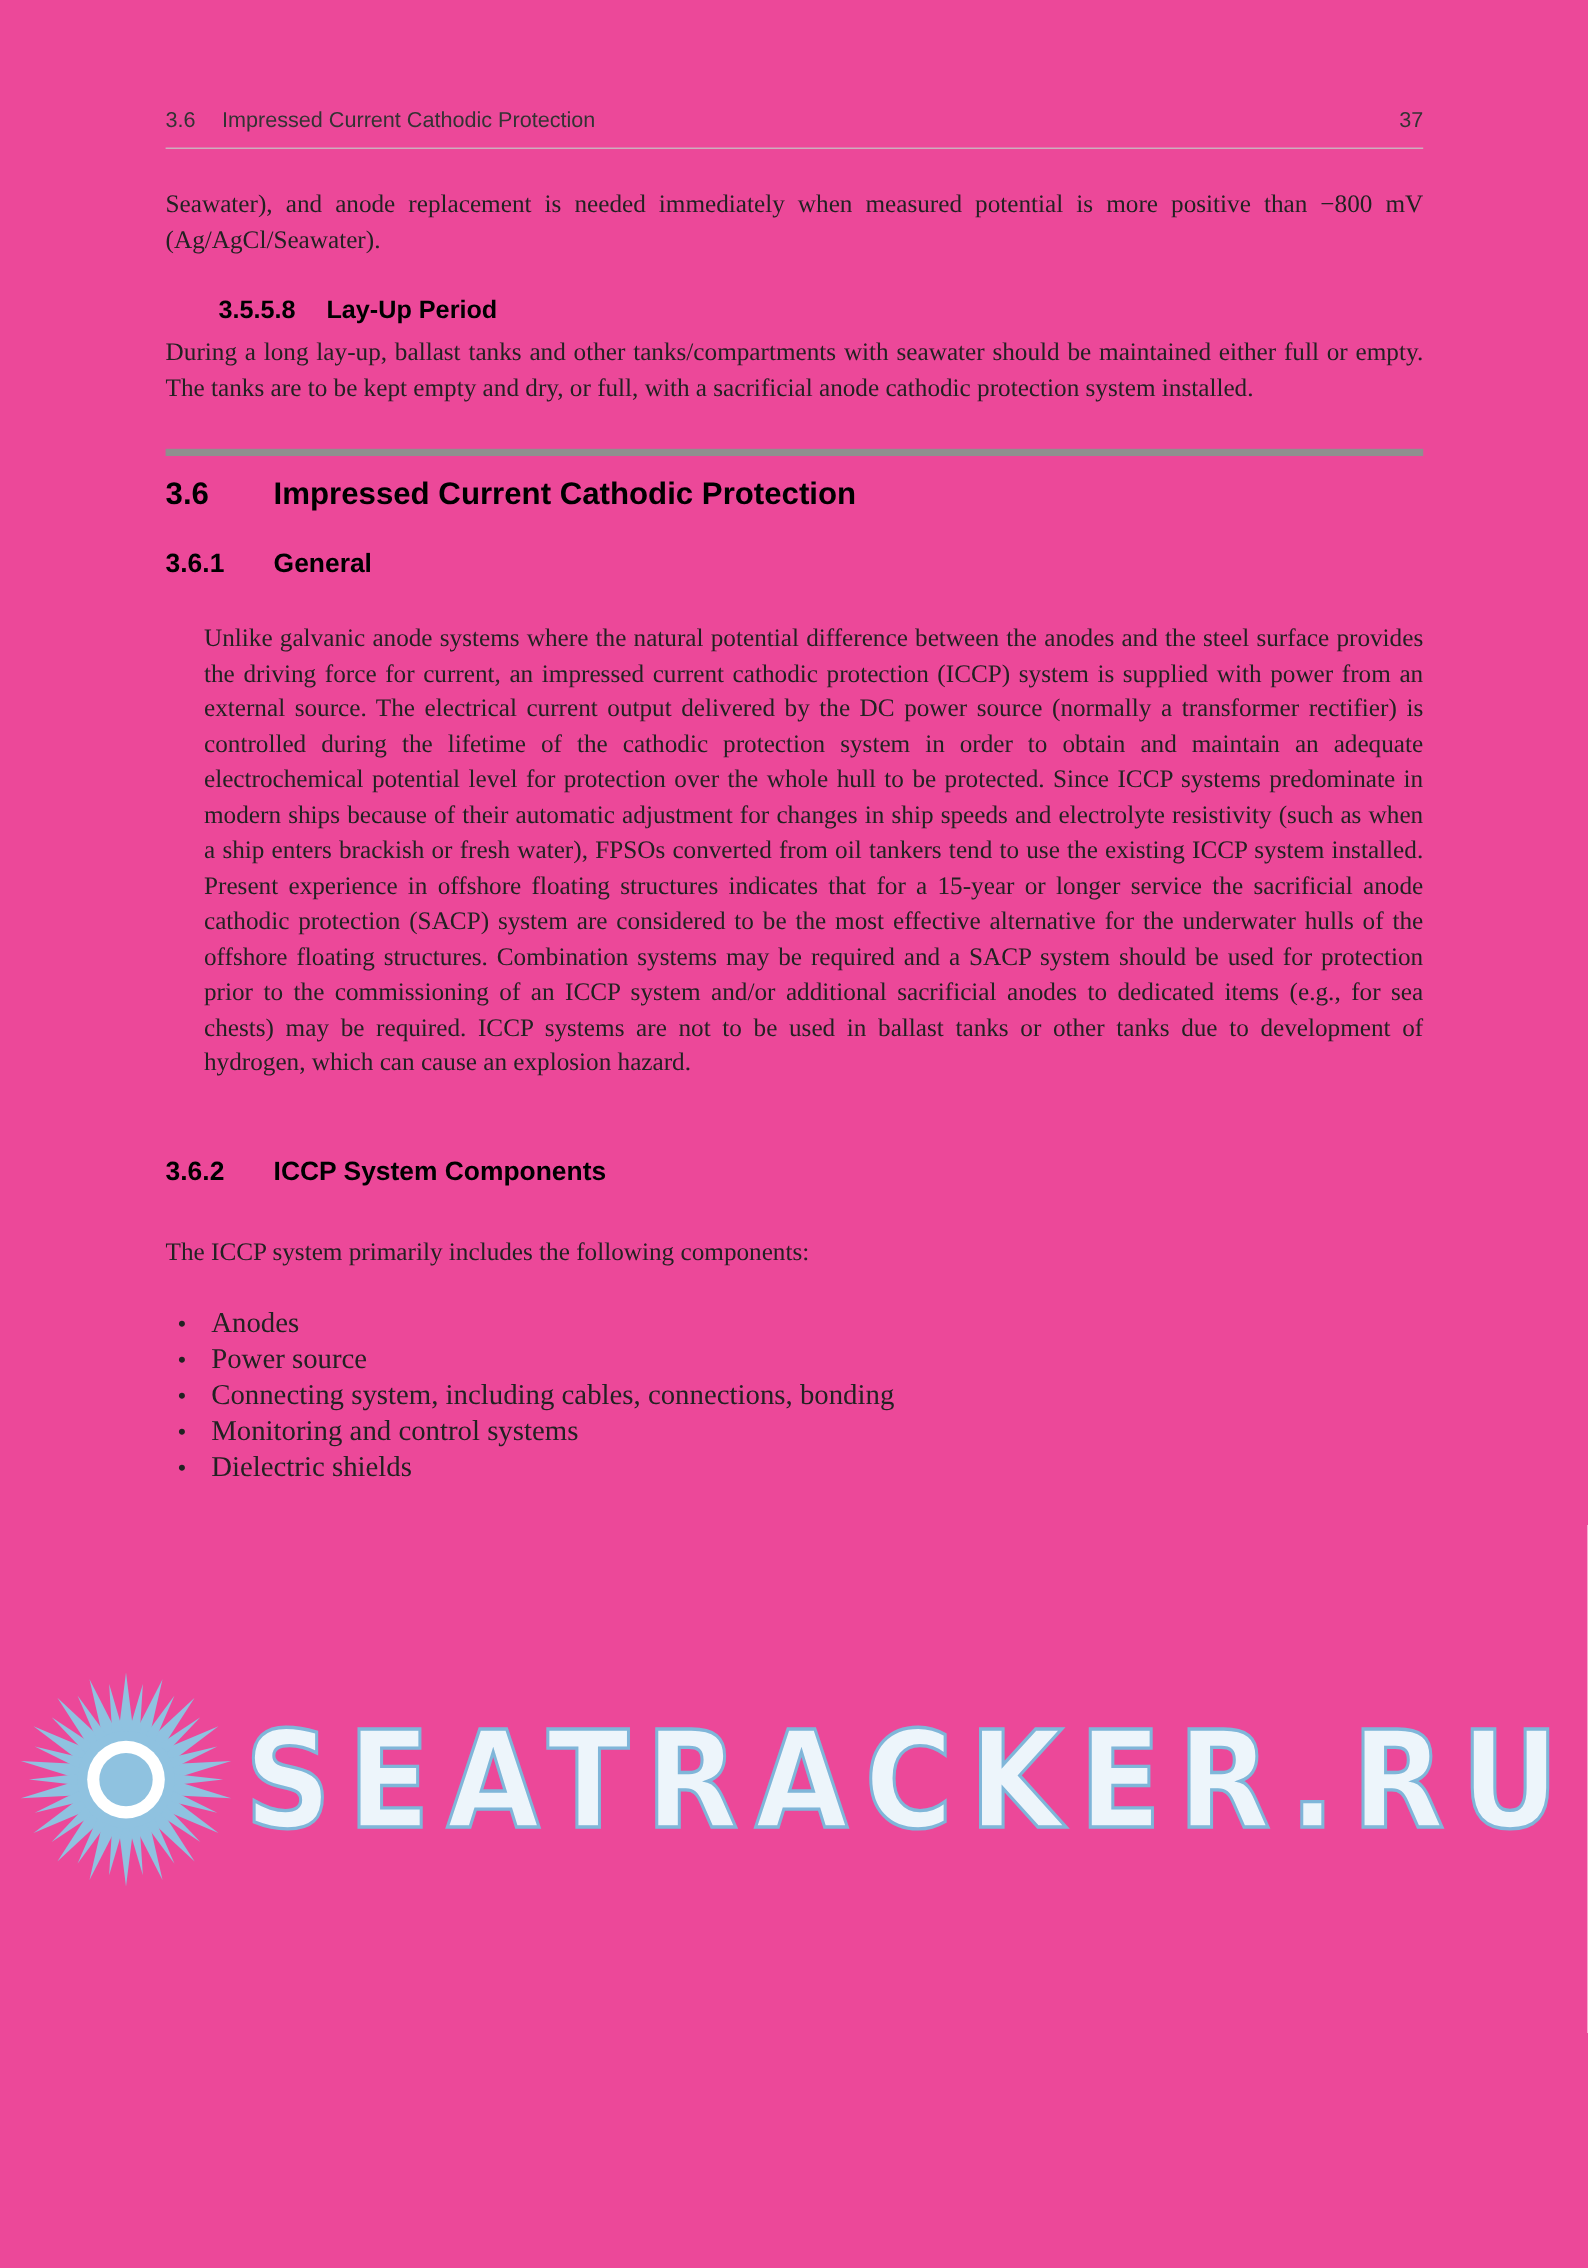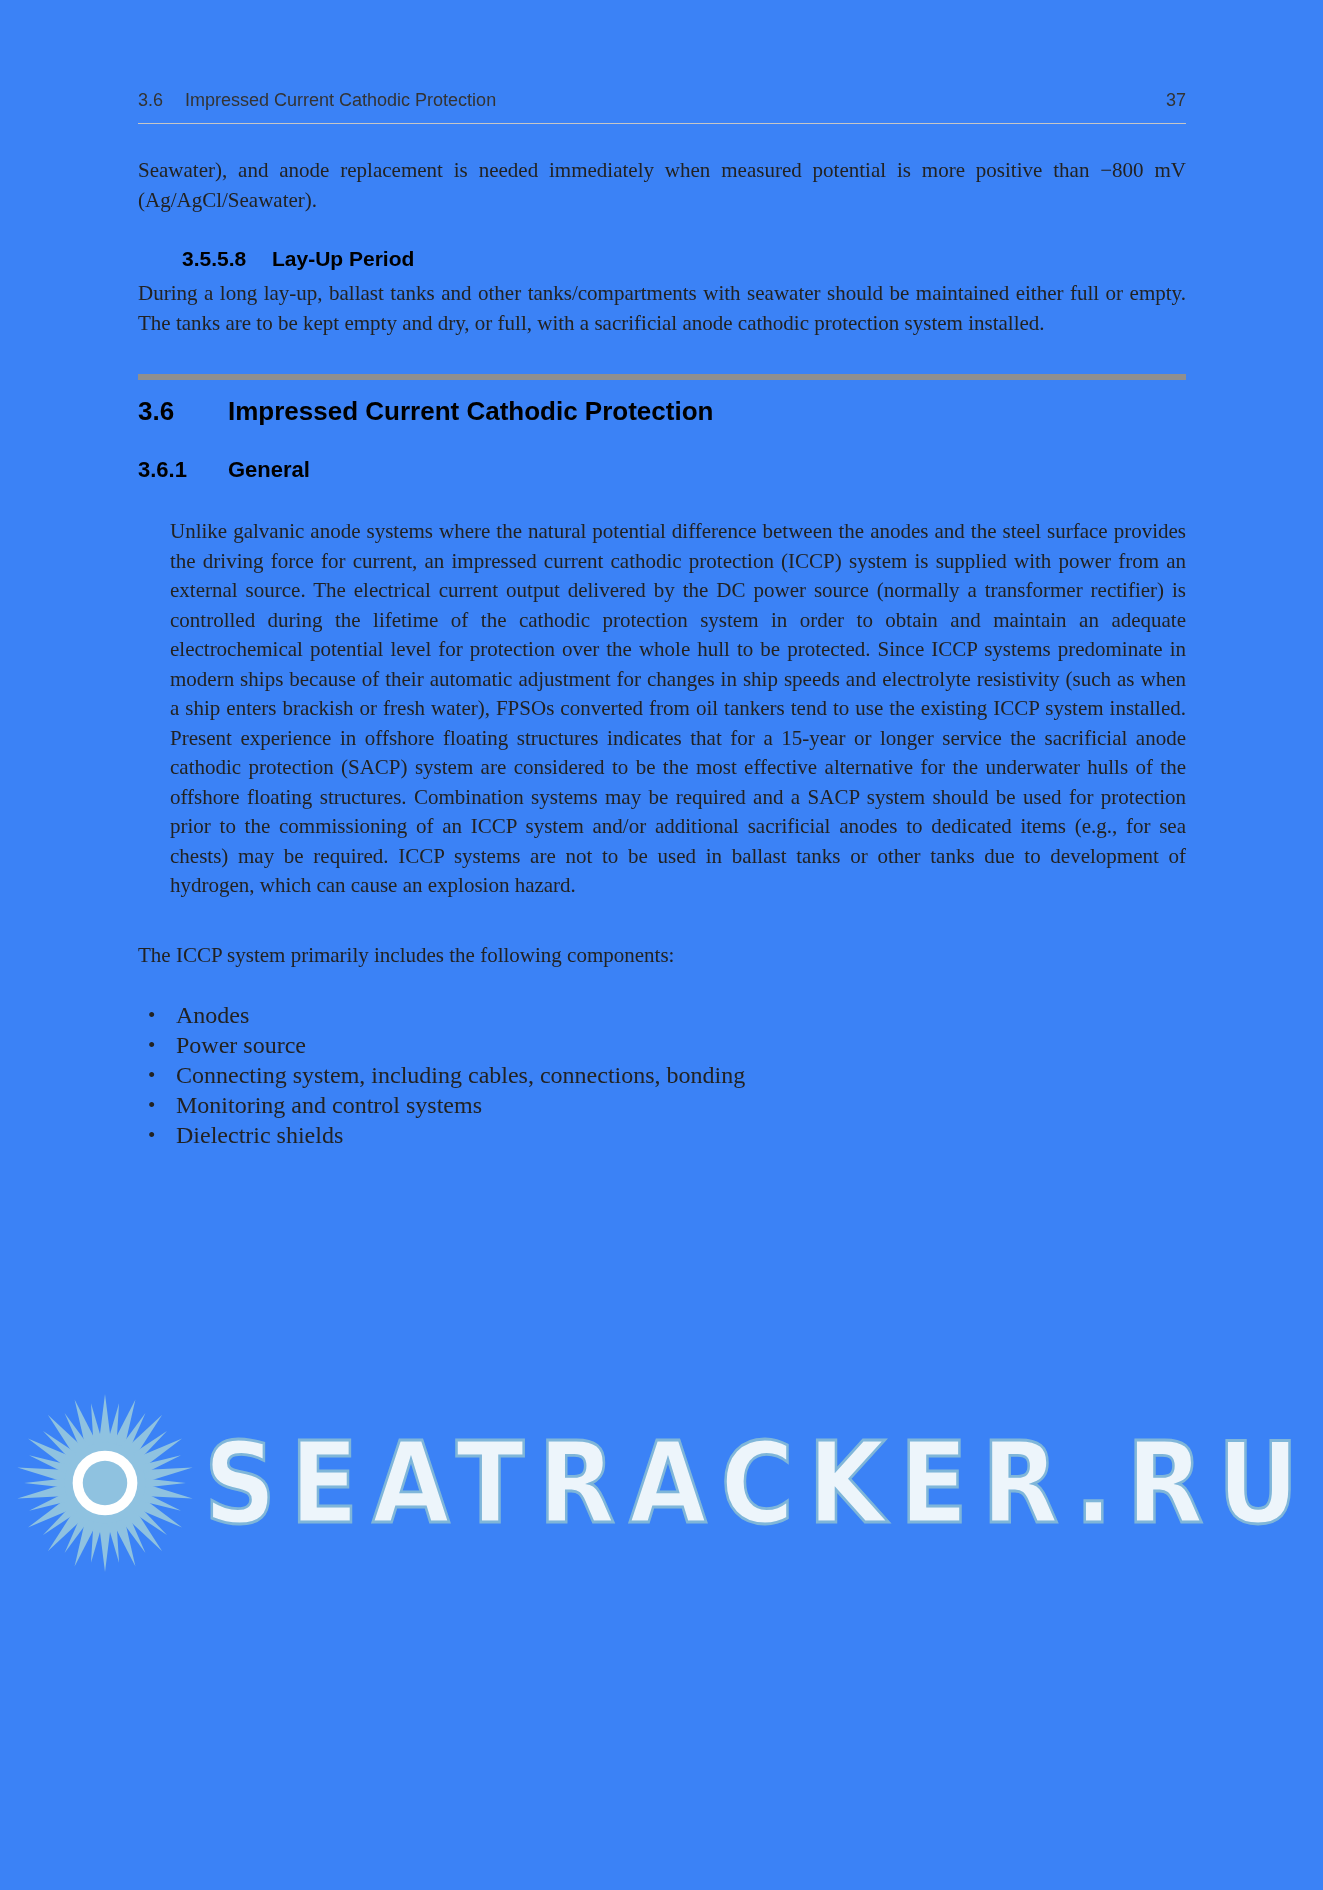--- a/index.html
+++ b/index.html
@@ -1,20 +1,20 @@
 <!DOCTYPE html>
 <html><head>
 <meta charset="utf-8">
 <style>
   * { margin:0; padding:0; box-sizing:border-box; }
   html,body { background:#ffffff; }
   .page {
     position:relative;
     width:1323px; height:1890px;
-    background:#3b82f6;
+    background:#ec4899;
     overflow:hidden;
     font-family:"Liberation Serif", serif;
     color:#1e1e1e;
   }
   .content {
     position:absolute;
     left:138px; width:1048px; top:0;
   }
 
   
@@ -147,20 +147,23 @@
 
     <div class="h1">
       <span class="h-num">3.6</span><span>Impressed Current Cathodic Protection</span>
     </div>
 
     <div class="h2">
       <span class="h-num">3.6.1</span><span>General</span>
     </div>
     <p class="body-text para-general">Unlike galvanic anode systems where the natural potential difference between the anodes and the steel surface provides the driving force for current, an impressed current cathodic protection (ICCP) system is supplied with power from an external source. The electrical current output delivered by the DC power source (normally a transformer rectifier) is controlled during the lifetime of the cathodic protection system in order to obtain and maintain an adequate electrochemical potential level for protection over the whole hull to be protected. Since ICCP systems predominate in modern ships because of their automatic adjustment for changes in ship speeds and electrolyte resistivity (such as when a ship enters brackish or fresh water), FPSOs converted from oil tankers tend to use the existing ICCP system installed. Present experience in offshore floating structures indicates that for a 15-year or longer service the sacrificial anode cathodic protection (SACP) system are considered to be the most effective alternative for the underwater hulls of the offshore floating structures. Combination systems may be required and a SACP system should be used for protection prior to the commissioning of an ICCP system and/or additional sacrificial anodes to dedicated items (e.g., for sea chests) may be required. ICCP systems are not to be used in ballast tanks or other tanks due to development of hydrogen, which can cause an explosion hazard.</p>
 
+    <div class="h2 components">
+      <span class="h-num">3.6.2</span><span>ICCP System Components</span>
+    </div>
     <p class="body-text para-components-intro">The ICCP system primarily includes the following components:</p>
 
     <ul class="bullets">
       <li>Anodes</li>
       <li>Power source</li>
       <li>Connecting system, including cables, connections, bonding</li>
       <li>Monitoring and control systems</li>
       <li>Dielectric shields</li>
     </ul>
 

